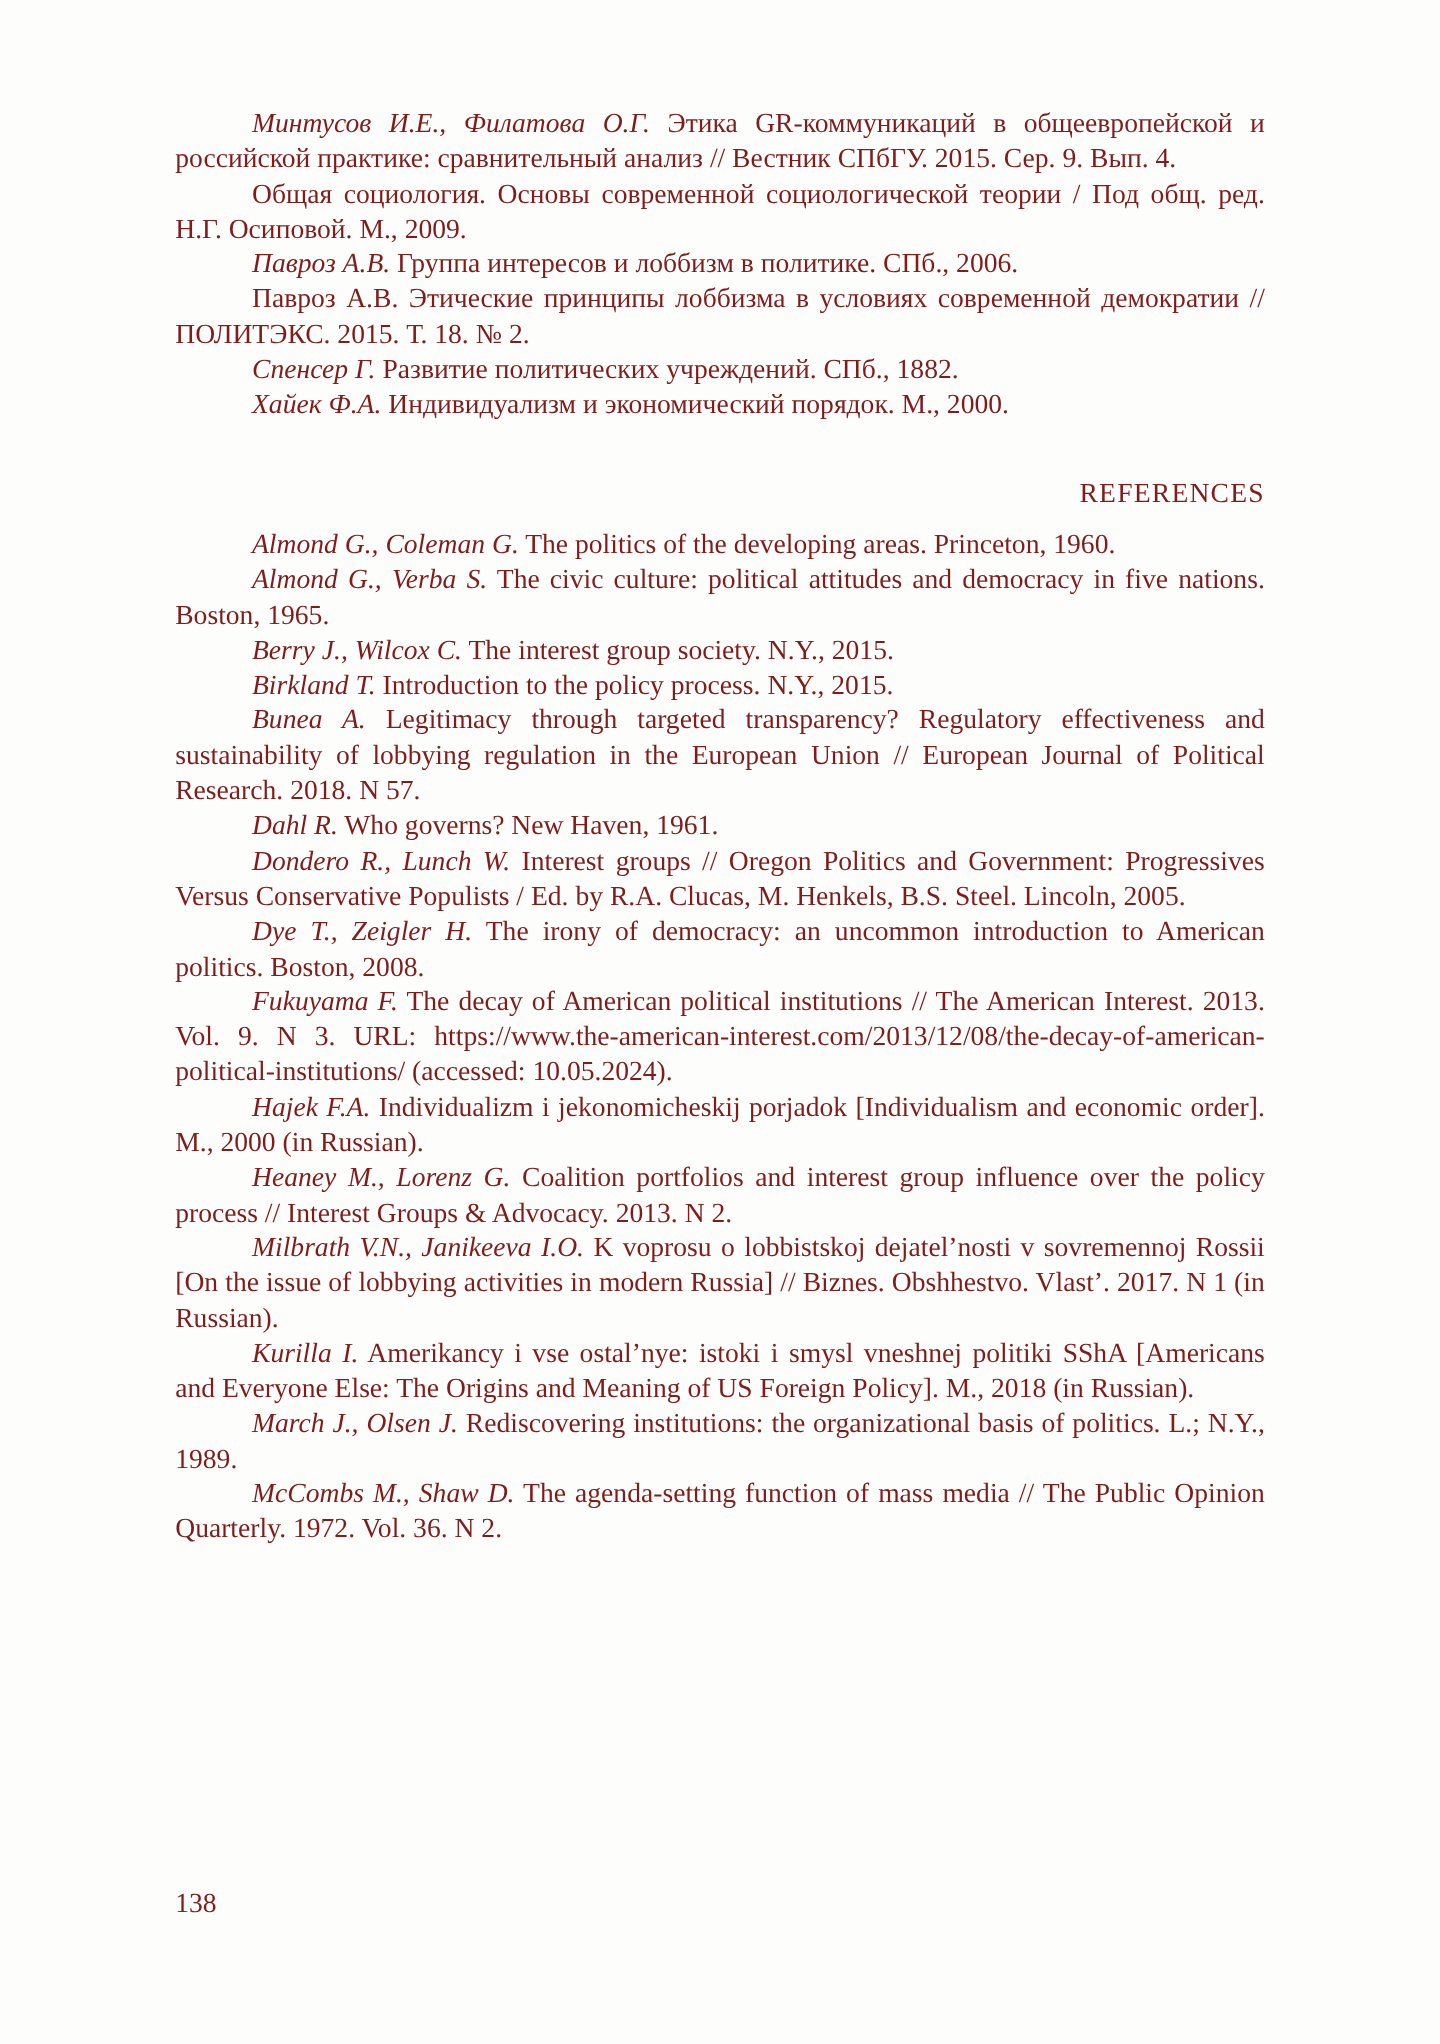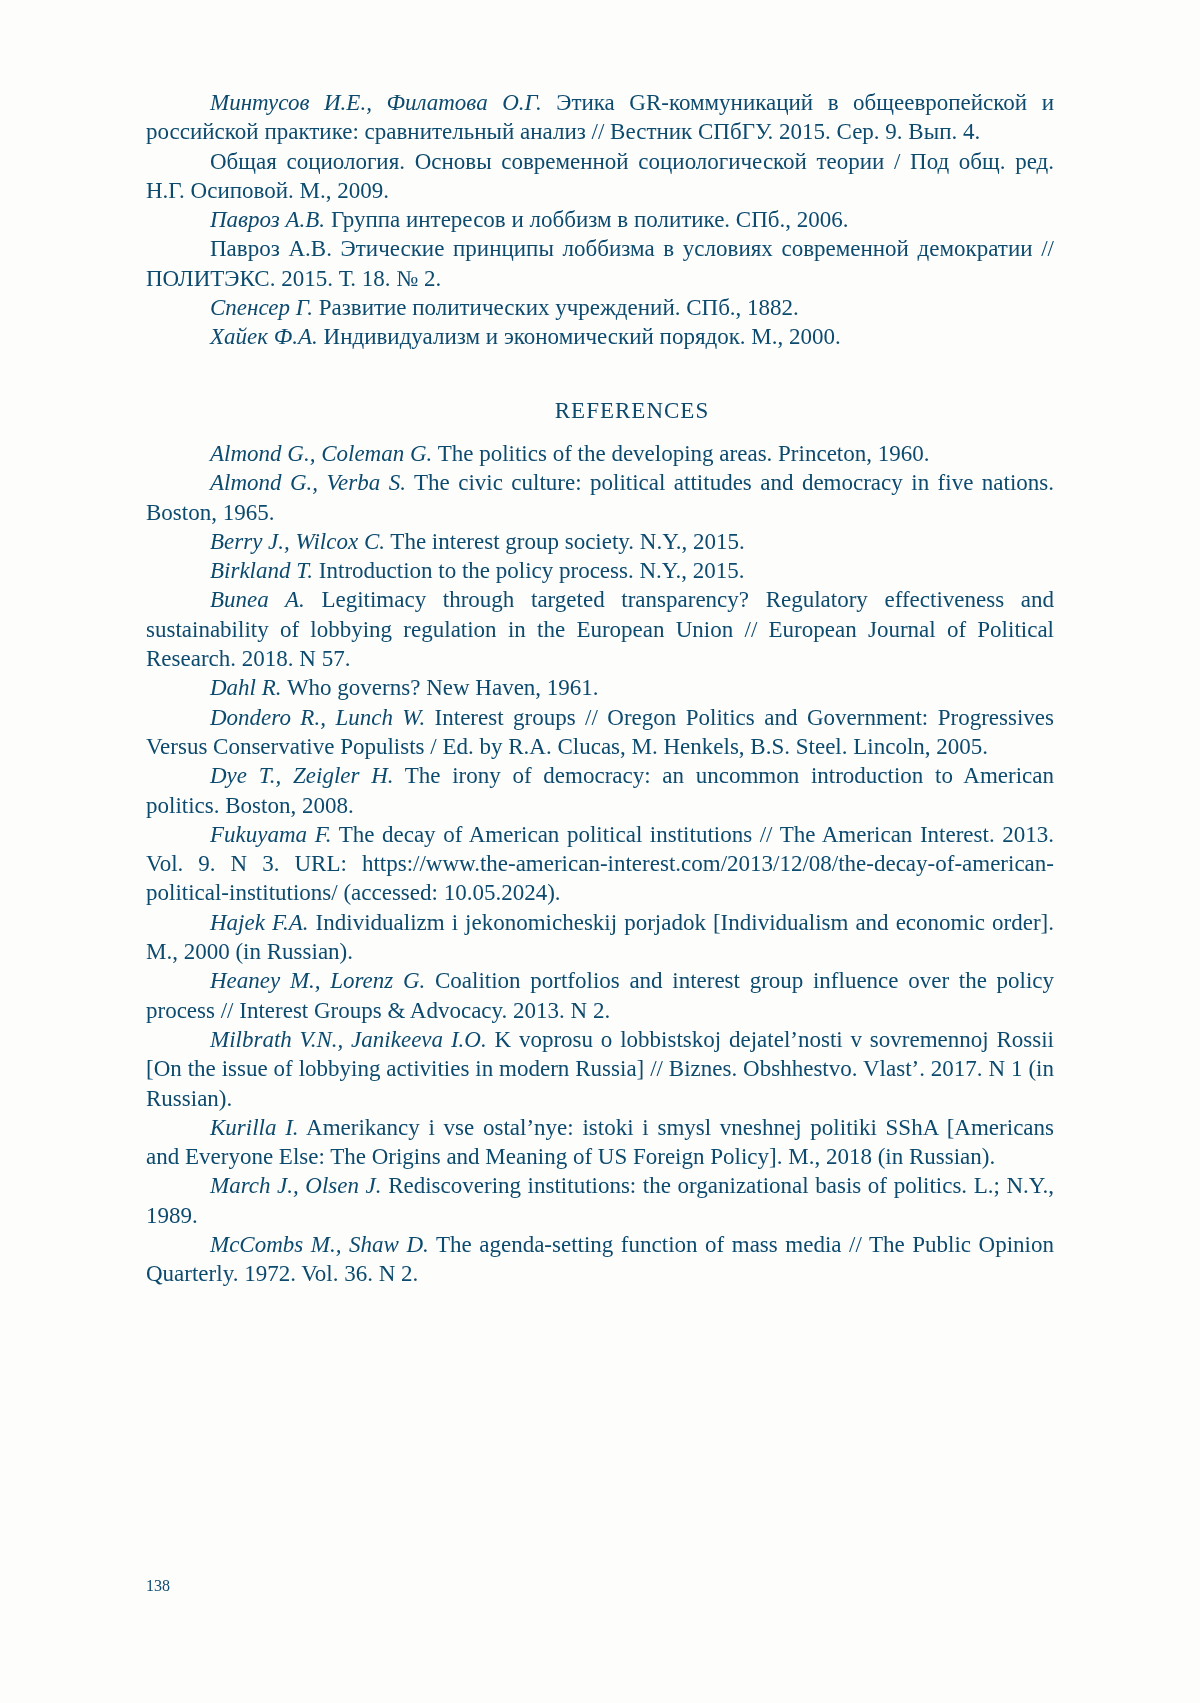--- a/index.html
+++ b/index.html
@@ -2,21 +2,21 @@
 <html lang="ru"><head>
 <meta charset="utf-8">
 <style>
   html, body { margin: 0; padding: 0; }
   body { background: #ffffff; }
   .page {
     position: relative;
     width: 1200px;
     height: 1703px;
     background: #fdfdfc;
-    color: #0c4a6e;
+    color: #7f1d1d;
     font-family: "Liberation Serif", "DejaVu Serif", serif;
     overflow: hidden;
   }
   .content {
     position: absolute;
     left: 146px;
     top: 88px;
     width: 908px;
     font-size: 23px;
     line-height: 29.3px;
@@ -25,27 +25,27 @@
   .ref {
     margin: 0;
     text-indent: 64px;
     overflow-wrap: break-word;
   }
   .au { font-style: italic; }
   .refs-heading {
     margin: 44px 0 14px 0;
     text-indent: 64px;
     letter-spacing: 1px;
-    text-align: center;
+    text-align: right;
   }
   .page-number {
     position: absolute;
     left: 146px;
     top: 1571px;
-    font-size: 16px;
+    font-size: 23px;
     line-height: 29.3px;
   }
 </style>
 </head>
 <body>
 
 <div class="page">
   <div class="content">
 
     <p class="ref" lang="ru"><i class="au">Минтусов И.Е., Филатова О.Г.</i><span> Этика GR-коммуникаций в общеевропейской и российской практике: сравнительный анализ // Вестник СПбГУ. 2015. Сер. 9. Вып. 4.</span></p>

